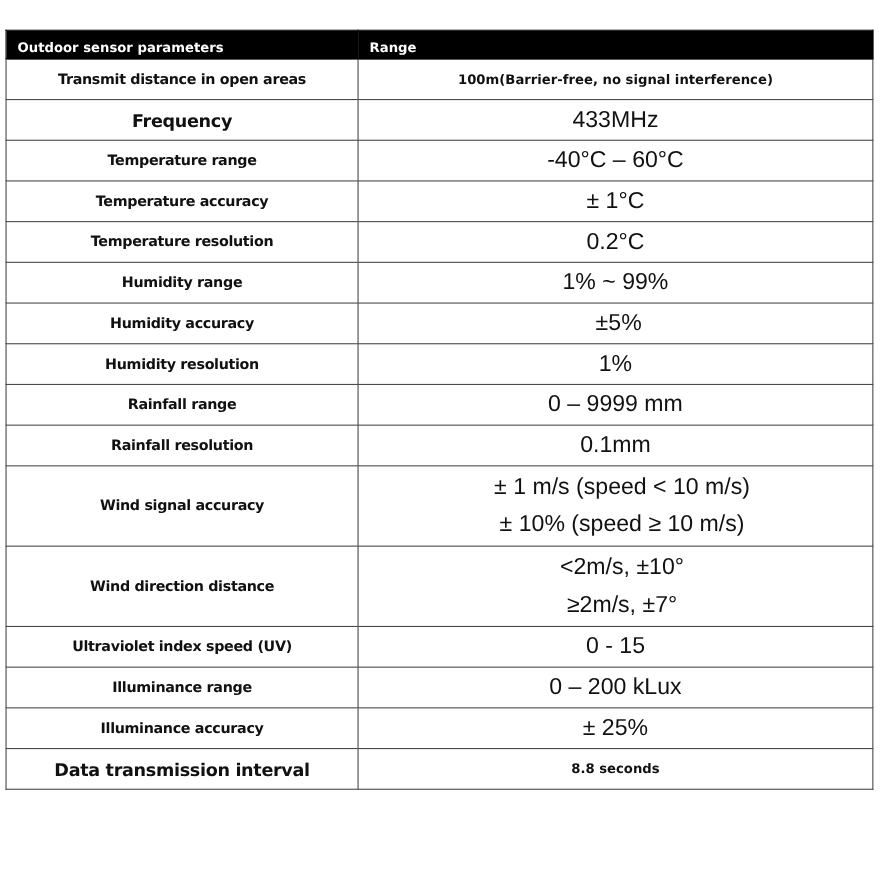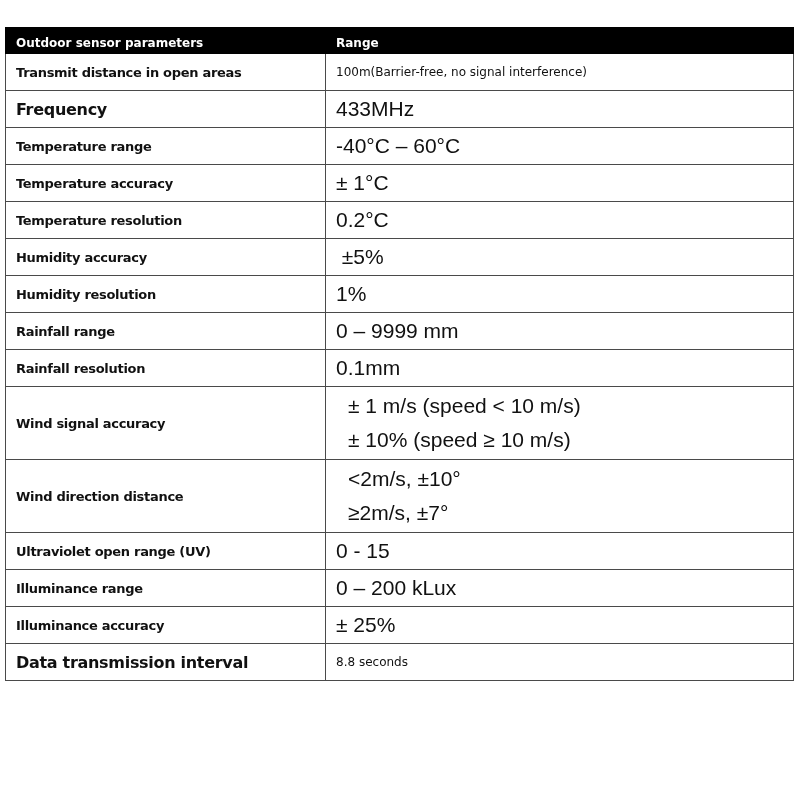--- a/index.html
+++ b/index.html
@@ -11,32 +11,32 @@
   .spec-table col.c1 { width: 320px; }
   .spec-table col.c2 { width: 468px; }
   .spec-table th {
     background: #000000; color: #ffffff; text-align: left;
     font-family: "DejaVu Sans", sans-serif; font-weight: bold; font-size: 12px;
     height: 26px; padding: 4px 10px 0 10px; box-sizing: border-box;
     border: 1px solid #000;
   }
   .spec-table td {
     border: 1.5px solid #4a4a4a; box-sizing: border-box;
-    padding: 0 10px; vertical-align: middle;
+    padding: 0 10px; vertical-align: middle; text-align: center;
   }
   .param {
     font-family: "DejaVu Sans", sans-serif; font-weight: bold; font-size: 13px;
     color: #111; letter-spacing: -0.3px;
   }
   .param.small { font-size: 16px; }
   .val {
     font-family: "Liberation Sans", sans-serif; font-size: 21px; color: #111;
   }
   .val.bold-small {
-    font-family: "DejaVu Sans", sans-serif; font-weight: normal; font-size: 12px;
+    font-family: "DejaVu Sans", sans-serif; font-weight: bold; font-size: 12px;
   }
   .val .line { display: block; line-height: 34px; margin-left: 12px; }
   tr.r { height: 37px; }
   tr.r2 { height: 73px; }
 </style>
 </head>
 <body>
 
 <table class="spec-table">
   <colgroup>
@@ -64,20 +64,24 @@
     </tr>
     <tr class="r">
       <td class="param">Temperature accuracy</td>
       <td class="val">± 1°C</td>
     </tr>
     <tr class="r">
       <td class="param">Temperature resolution</td>
       <td class="val">0.2°C</td>
     </tr>
     <tr class="r">
+      <td class="param">Humidity range</td>
+      <td class="val">1% ~ 99%</td>
+    </tr>
+    <tr class="r">
       <td class="param">Humidity accuracy</td>
       <td class="val" style="white-space:pre"> ±5%</td>
     </tr>
     <tr class="r">
       <td class="param">Humidity resolution</td>
       <td class="val">1%</td>
     </tr>
     <tr class="r">
       <td class="param">Rainfall range</td>
       <td class="val">0 – 9999 mm</td>
@@ -94,21 +98,21 @@
       </td>
     </tr>
     <tr class="r2">
       <td class="param">Wind direction distance</td>
       <td class="val">
         <span class="line">&lt;2m/s, ±10°</span>
         <span class="line">≥2m/s, ±7°</span>
       </td>
     </tr>
     <tr class="r">
-      <td class="param">Ultraviolet open range (UV)</td>
+      <td class="param">Ultraviolet index speed (UV)</td>
       <td class="val">0 - 15</td>
     </tr>
     <tr class="r">
       <td class="param">Illuminance range</td>
       <td class="val">0 – 200 kLux</td>
     </tr>
     <tr class="r">
       <td class="param">Illuminance accuracy</td>
       <td class="val">± 25%</td>
     </tr>

